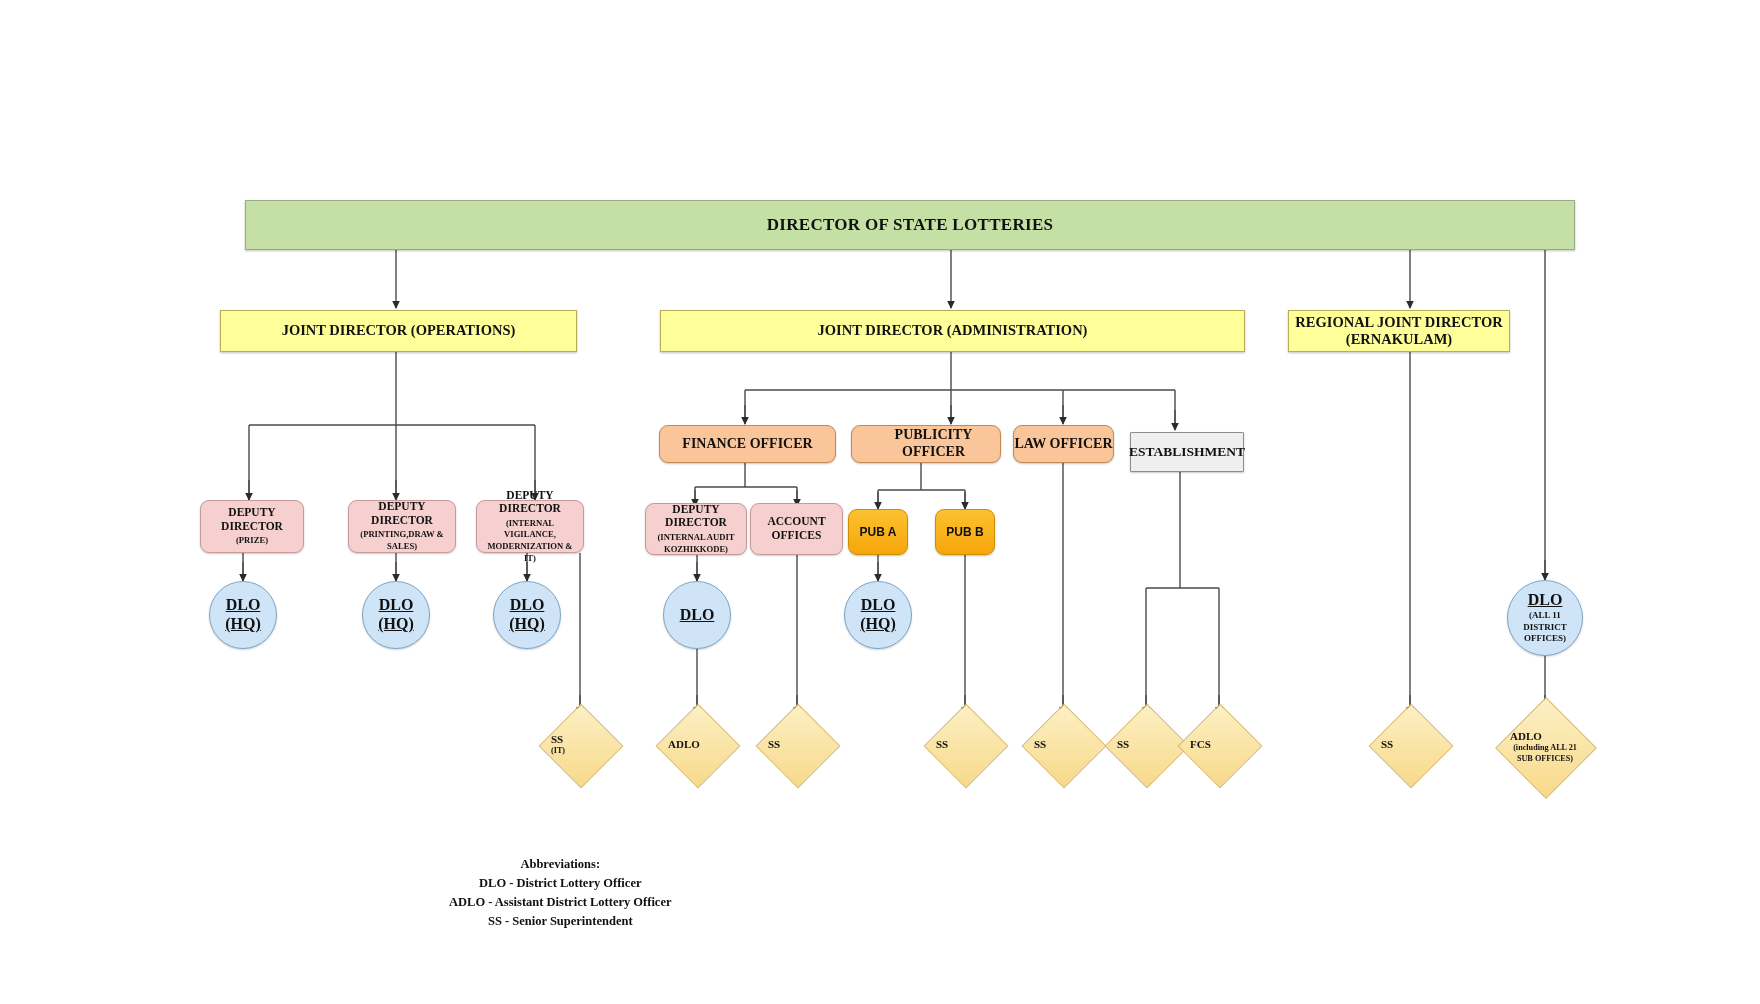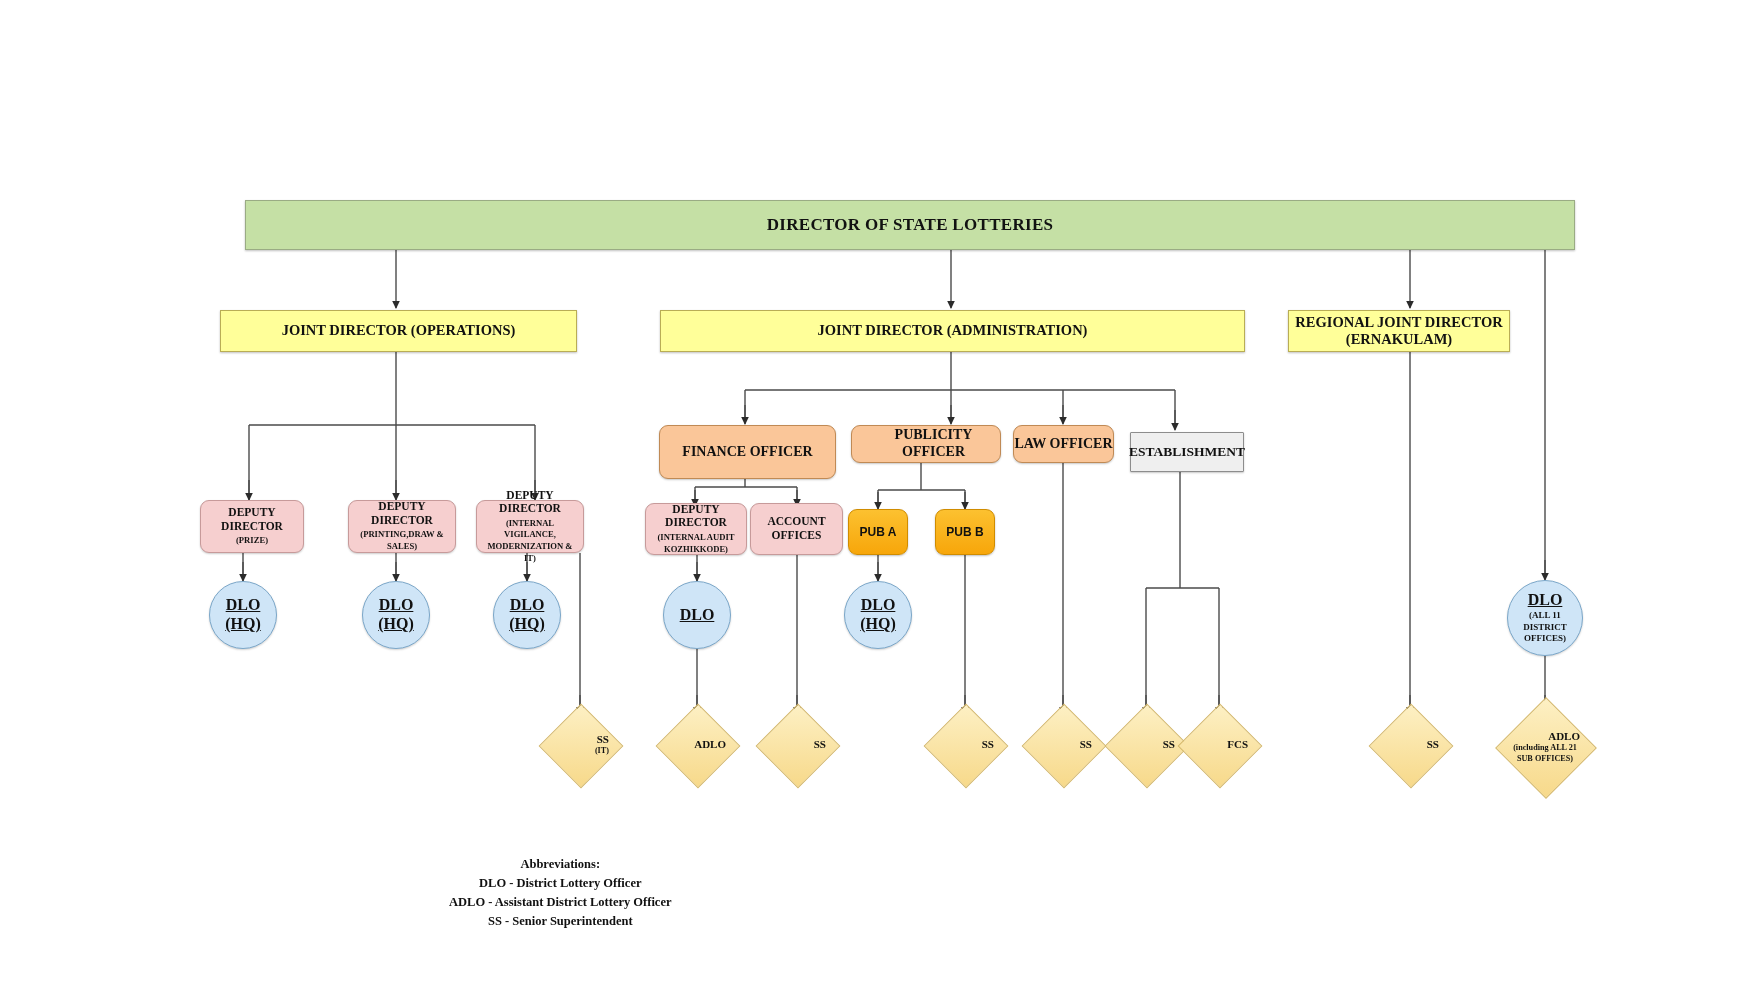--- a/index.html
+++ b/index.html
@@ -66,21 +66,21 @@
   
   .diamond-wrap{position:absolute;}
   .diamond-bg{
     position:absolute;left:0;top:0;width:100%;height:100%;
     background:linear-gradient(135deg,#fdf0c4,#f7d98a);
     border:1px solid #d4b76a;
     transform:rotate(45deg);
   }
   .diamond-lbl{
     position:absolute;left:0;top:0;width:100%;height:100%;
-    display:flex;flex-direction:column;align-items:flex-end;justify-content:center;
+    display:flex;flex-direction:column;align-items:flex-start;justify-content:center;
     text-align:center;font-weight:bold;line-height:1.2;
   }
   .diamond-lbl .d1{font-size:11px;}
   .diamond-lbl .d2{font-size:8.2px;line-height:1.3;}
 
   
   #legend{position:absolute;font-size:12.5px;font-weight:bold;line-height:1.52;white-space:pre;}
 </style>
 </head>
 <body>
@@ -243,21 +243,21 @@
 
   <div class="node yellow" style="left:660px;top:310px;width:585px;height:42px;">
     <span>JOINT DIRECTOR (ADMINISTRATION)</span>
   </div>
 
   <div class="node yellow" style="left:1288px;top:310px;width:222px;height:42px;flex-direction:column;">
     <span>REGIONAL JOINT DIRECTOR</span>
     <span>(ERNAKULAM)</span>
   </div>
 
-  <div class="node orange" style="left:659px;top:425px;width:177px;height:54px;">
+  <div class="node orange" style="left:659px;top:425px;width:177px;height:38px;">
     <span>FINANCE OFFICER</span>
   </div>
 
   <div class="node orange" style="left:851px;top:425px;width:150px;height:38px;padding-left:15px;">
     <span>PUBLICITY OFFICER</span>
   </div>
 
   <div class="node orange" style="left:1013px;top:425px;width:101px;height:38px;">
     <span>LAW OFFICER</span>
   </div>

